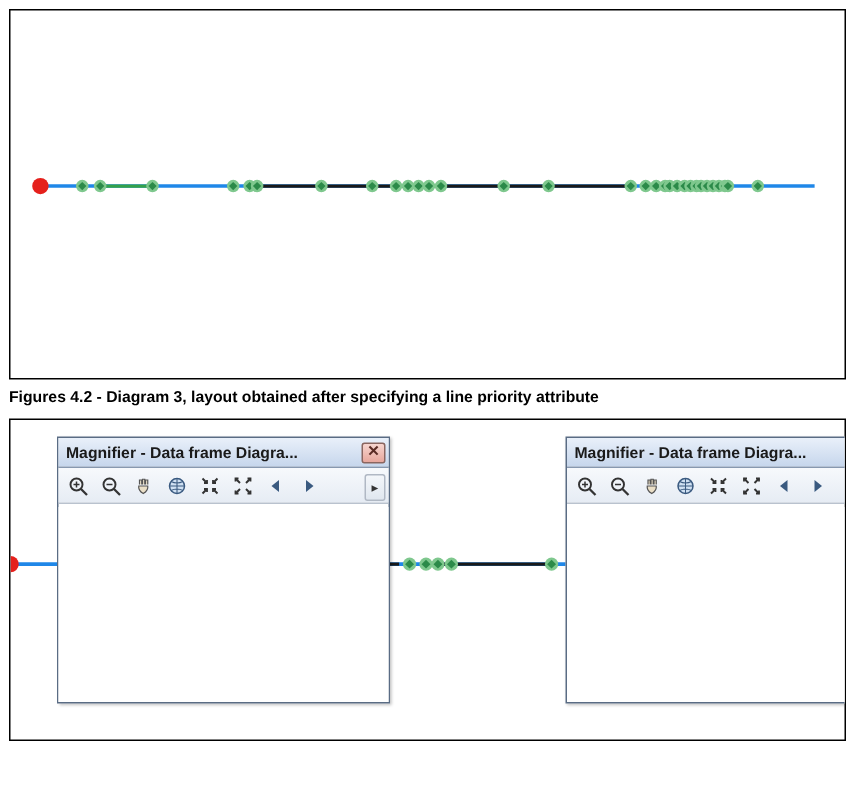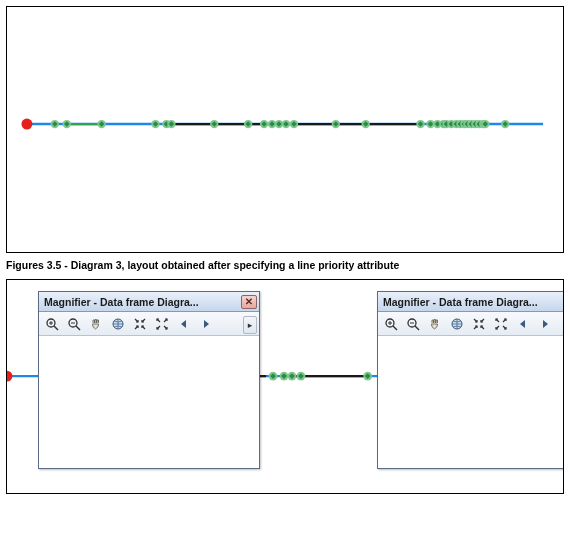--- a/index.html
+++ b/index.html
@@ -185,21 +185,21 @@
         <circle cx="478" cy="118" r="4.199999999999999" class="halo"></circle>
         <polygon points="475.2,118 478,115.2 480.8,118 478,120.8" class="pt"></polygon>
         <circle cx="480" cy="118" r="4.199999999999999" class="halo"></circle>
         <polygon points="477.2,118 480,115.2 482.8,118 480,120.8" class="pt"></polygon>
         <circle cx="500" cy="118" r="4.199999999999999" class="halo"></circle>
         <polygon points="497.2,118 500,115.2 502.8,118 500,120.8" class="pt"></polygon>
       </g>
   </svg>
 </div>
 
-<div class="caption">Figures 3.5 - Diagram 3, layout obtained after specifying a line priority attribute</div>
+<div class="caption">Figures 4.2 - Diagram 3, layout obtained after specifying a line priority attribute</div>
 
 <div class="panel panel-bottom">
   <svg class="net" viewBox="0 0 558 215" preserveAspectRatio="none">
     <g id="bottom-net">
         <line x1="0" y1="97" x2="560" y2="97" class="blue"></line>
         <polyline points="135,97 147,114 173,114 185,97" class="lblue"></polyline>
         <polyline points="125,97 150,111 178,111" class="green"></polyline>
         <circle cx="178" cy="111" r="4.4" class="halo"></circle>
         <polygon points="175,111 178,108 181,111 178,114" class="pt"></polygon>
         <line x1="145" y1="97" x2="260" y2="97" class="black"></line>

